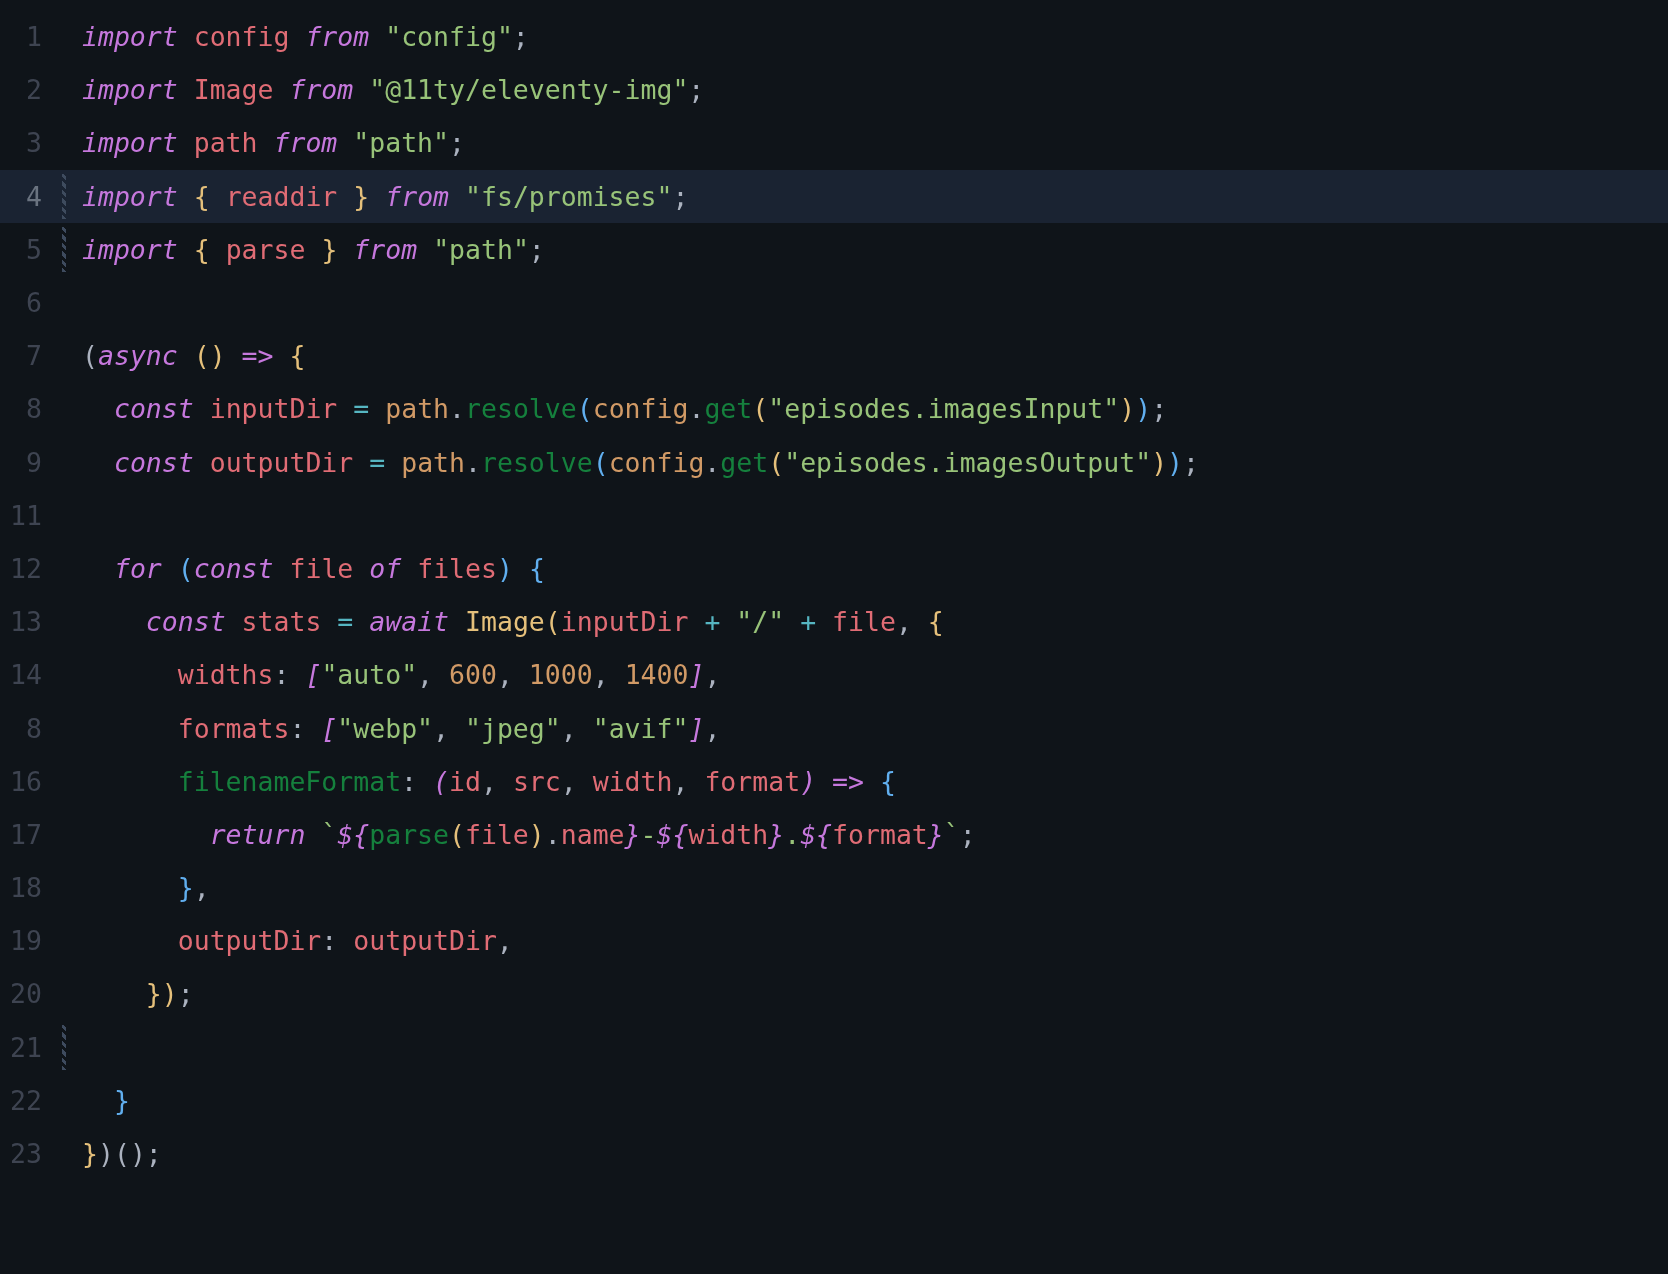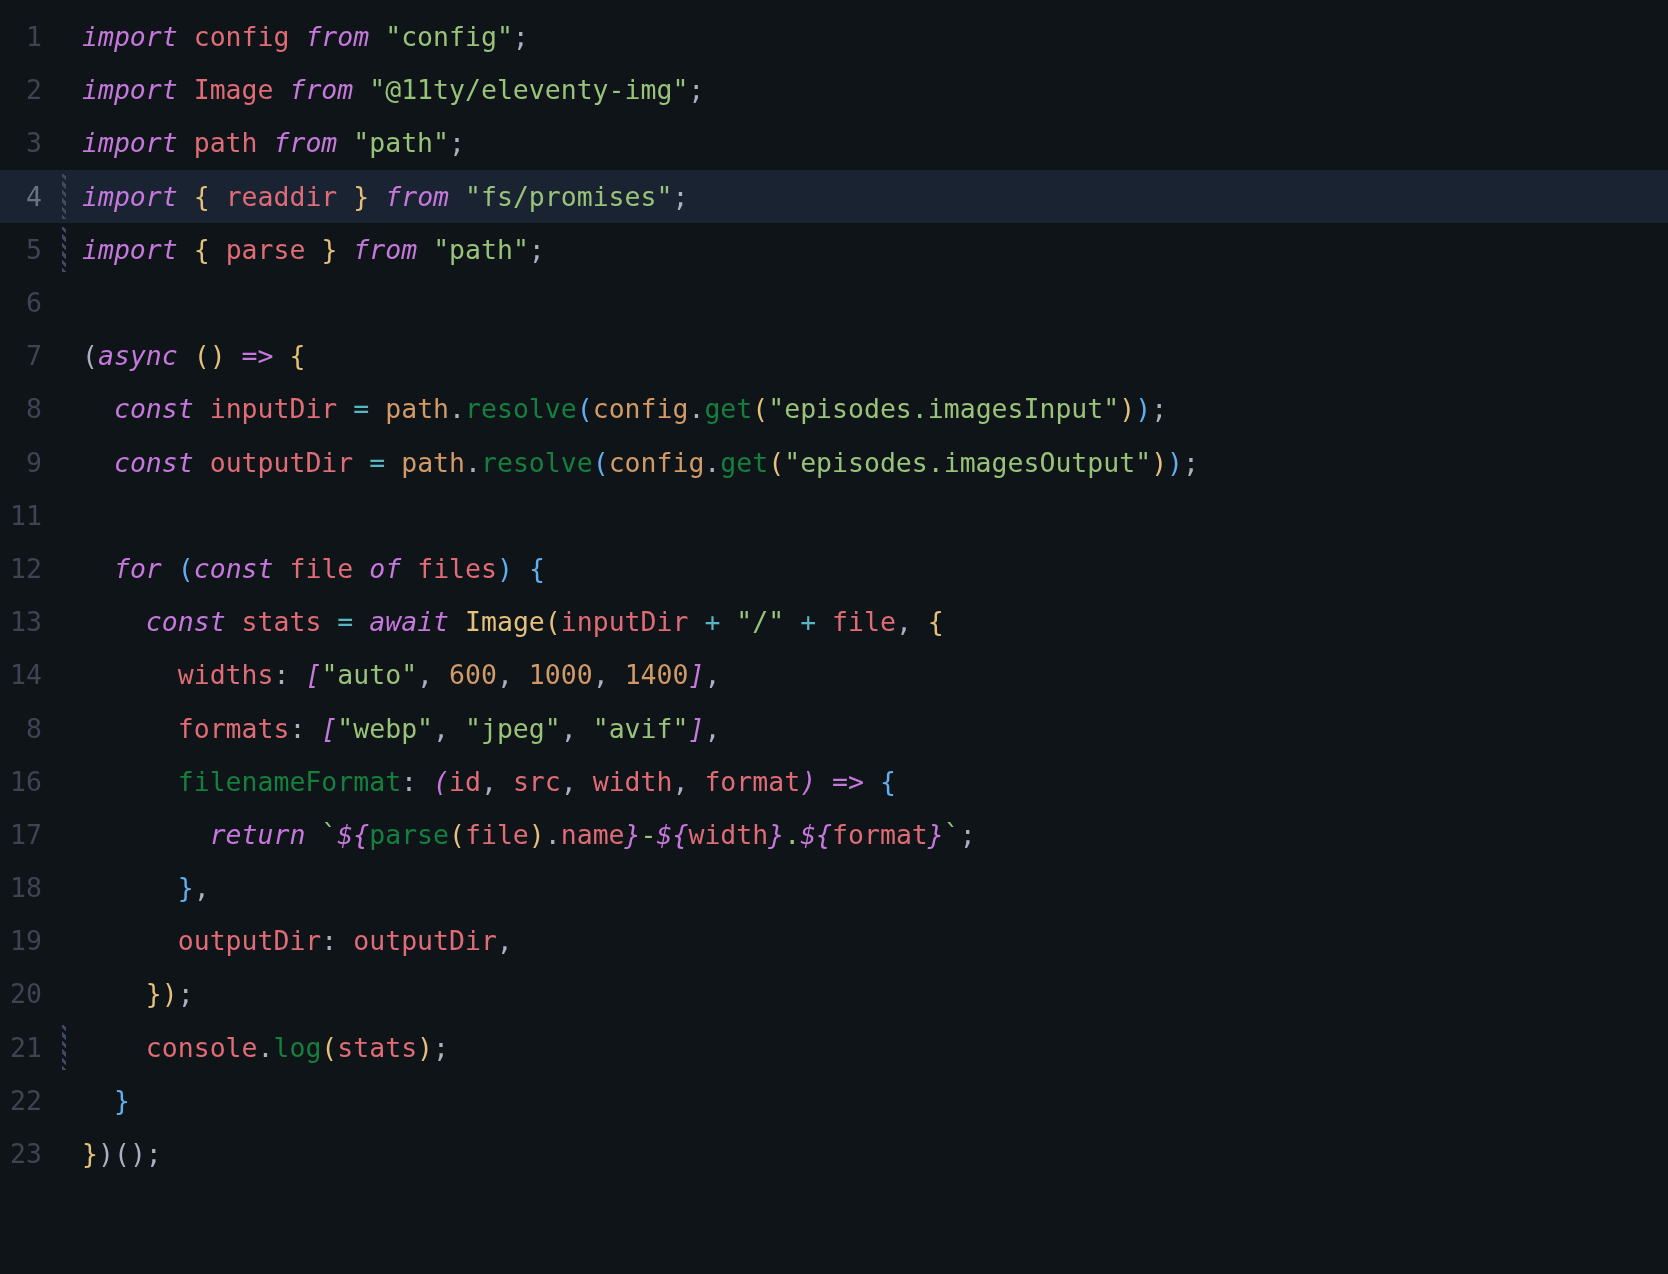--- a/index.html
+++ b/index.html
@@ -80,16 +80,16 @@
     <div class="line"><div class="gutter">11</div></div>
     <div class="line"><div class="gutter">12</div><div class="content">  <span class="kw">for</span> <span class="brblue">(</span><span class="kw">const</span> <span class="ident">file</span> <span class="kw">of</span> <span class="ident">files</span><span class="brblue">)</span> <span class="brblue">{</span></div></div>
     <div class="line"><div class="gutter">13</div><div class="content">    <span class="kw">const</span> <span class="ident">stats</span> <span class="op">=</span> <span class="kw">await</span> <span class="ty">Image</span><span class="brace">(</span><span class="ident">inputDir</span> <span class="op">+</span> <span class="str">"/"</span> <span class="op">+</span> <span class="ident">file</span><span class="def">,</span> <span class="brace">{</span></div></div>
     <div class="line"><div class="gutter">14</div><div class="content">      <span class="ident">widths</span><span class="def">:</span> <span class="kw">[</span><span class="str">"auto"</span><span class="def">,</span> <span class="num">600</span><span class="def">,</span> <span class="num">1000</span><span class="def">,</span> <span class="num">1400</span><span class="kw">]</span><span class="def">,</span></div></div>
     <div class="line"><div class="gutter">8</div><div class="content">      <span class="ident">formats</span><span class="def">:</span> <span class="kw">[</span><span class="str">"webp"</span><span class="def">,</span> <span class="str">"jpeg"</span><span class="def">,</span> <span class="str">"avif"</span><span class="kw">]</span><span class="def">,</span></div></div>
     <div class="line"><div class="gutter">16</div><div class="content">      <span class="fn">filenameFormat</span><span class="def">:</span> <span class="kw">(</span><span class="ident">id</span><span class="def">,</span> <span class="ident">src</span><span class="def">,</span> <span class="ident">width</span><span class="def">,</span> <span class="ident">format</span><span class="kw">)</span> <span class="kw">=&gt;</span> <span class="brblue">{</span></div></div>
     <div class="line"><div class="gutter">17</div><div class="content">        <span class="kw">return</span> <span class="str">`</span><span class="kw">${</span><span class="fn">parse</span><span class="brace">(</span><span class="ident">file</span><span class="brace">)</span><span class="def">.</span><span class="ident">name</span><span class="kw">}</span><span class="str">-</span><span class="kw">${</span><span class="ident">width</span><span class="kw">}</span><span class="str">.</span><span class="kw">${</span><span class="ident">format</span><span class="kw">}</span><span class="str">`</span><span class="def">;</span></div></div>
     <div class="line"><div class="gutter">18</div><div class="content">      <span class="brblue">}</span><span class="def">,</span></div></div>
     <div class="line"><div class="gutter">19</div><div class="content">      <span class="ident">outputDir</span><span class="def">:</span> <span class="ident">outputDir</span><span class="def">,</span></div></div>
     <div class="line"><div class="gutter">20</div><div class="content">    <span class="brace">}</span><span class="brace">)</span><span class="def">;</span></div></div>
-    <div class="line mod-mark"><div class="gutter">21</div><div class="content">    <span class="ident">console</span><span class="def">.</span><span class="fn">log</span><span class="brace">(</span><span class="ident">stats</span><span class="brace">)</span><span class="def">;</span></div></div>
+    <div class="line mod-mark"><div class="gutter">21</div></div>
     <div class="line"><div class="gutter">22</div><div class="content">  <span class="brblue">}</span></div></div>
     <div class="line"><div class="gutter">23</div><div class="content"><span class="brace">}</span><span class="def">)()</span><span class="def">;</span></div></div>
   </div>
 
 </body></html>

